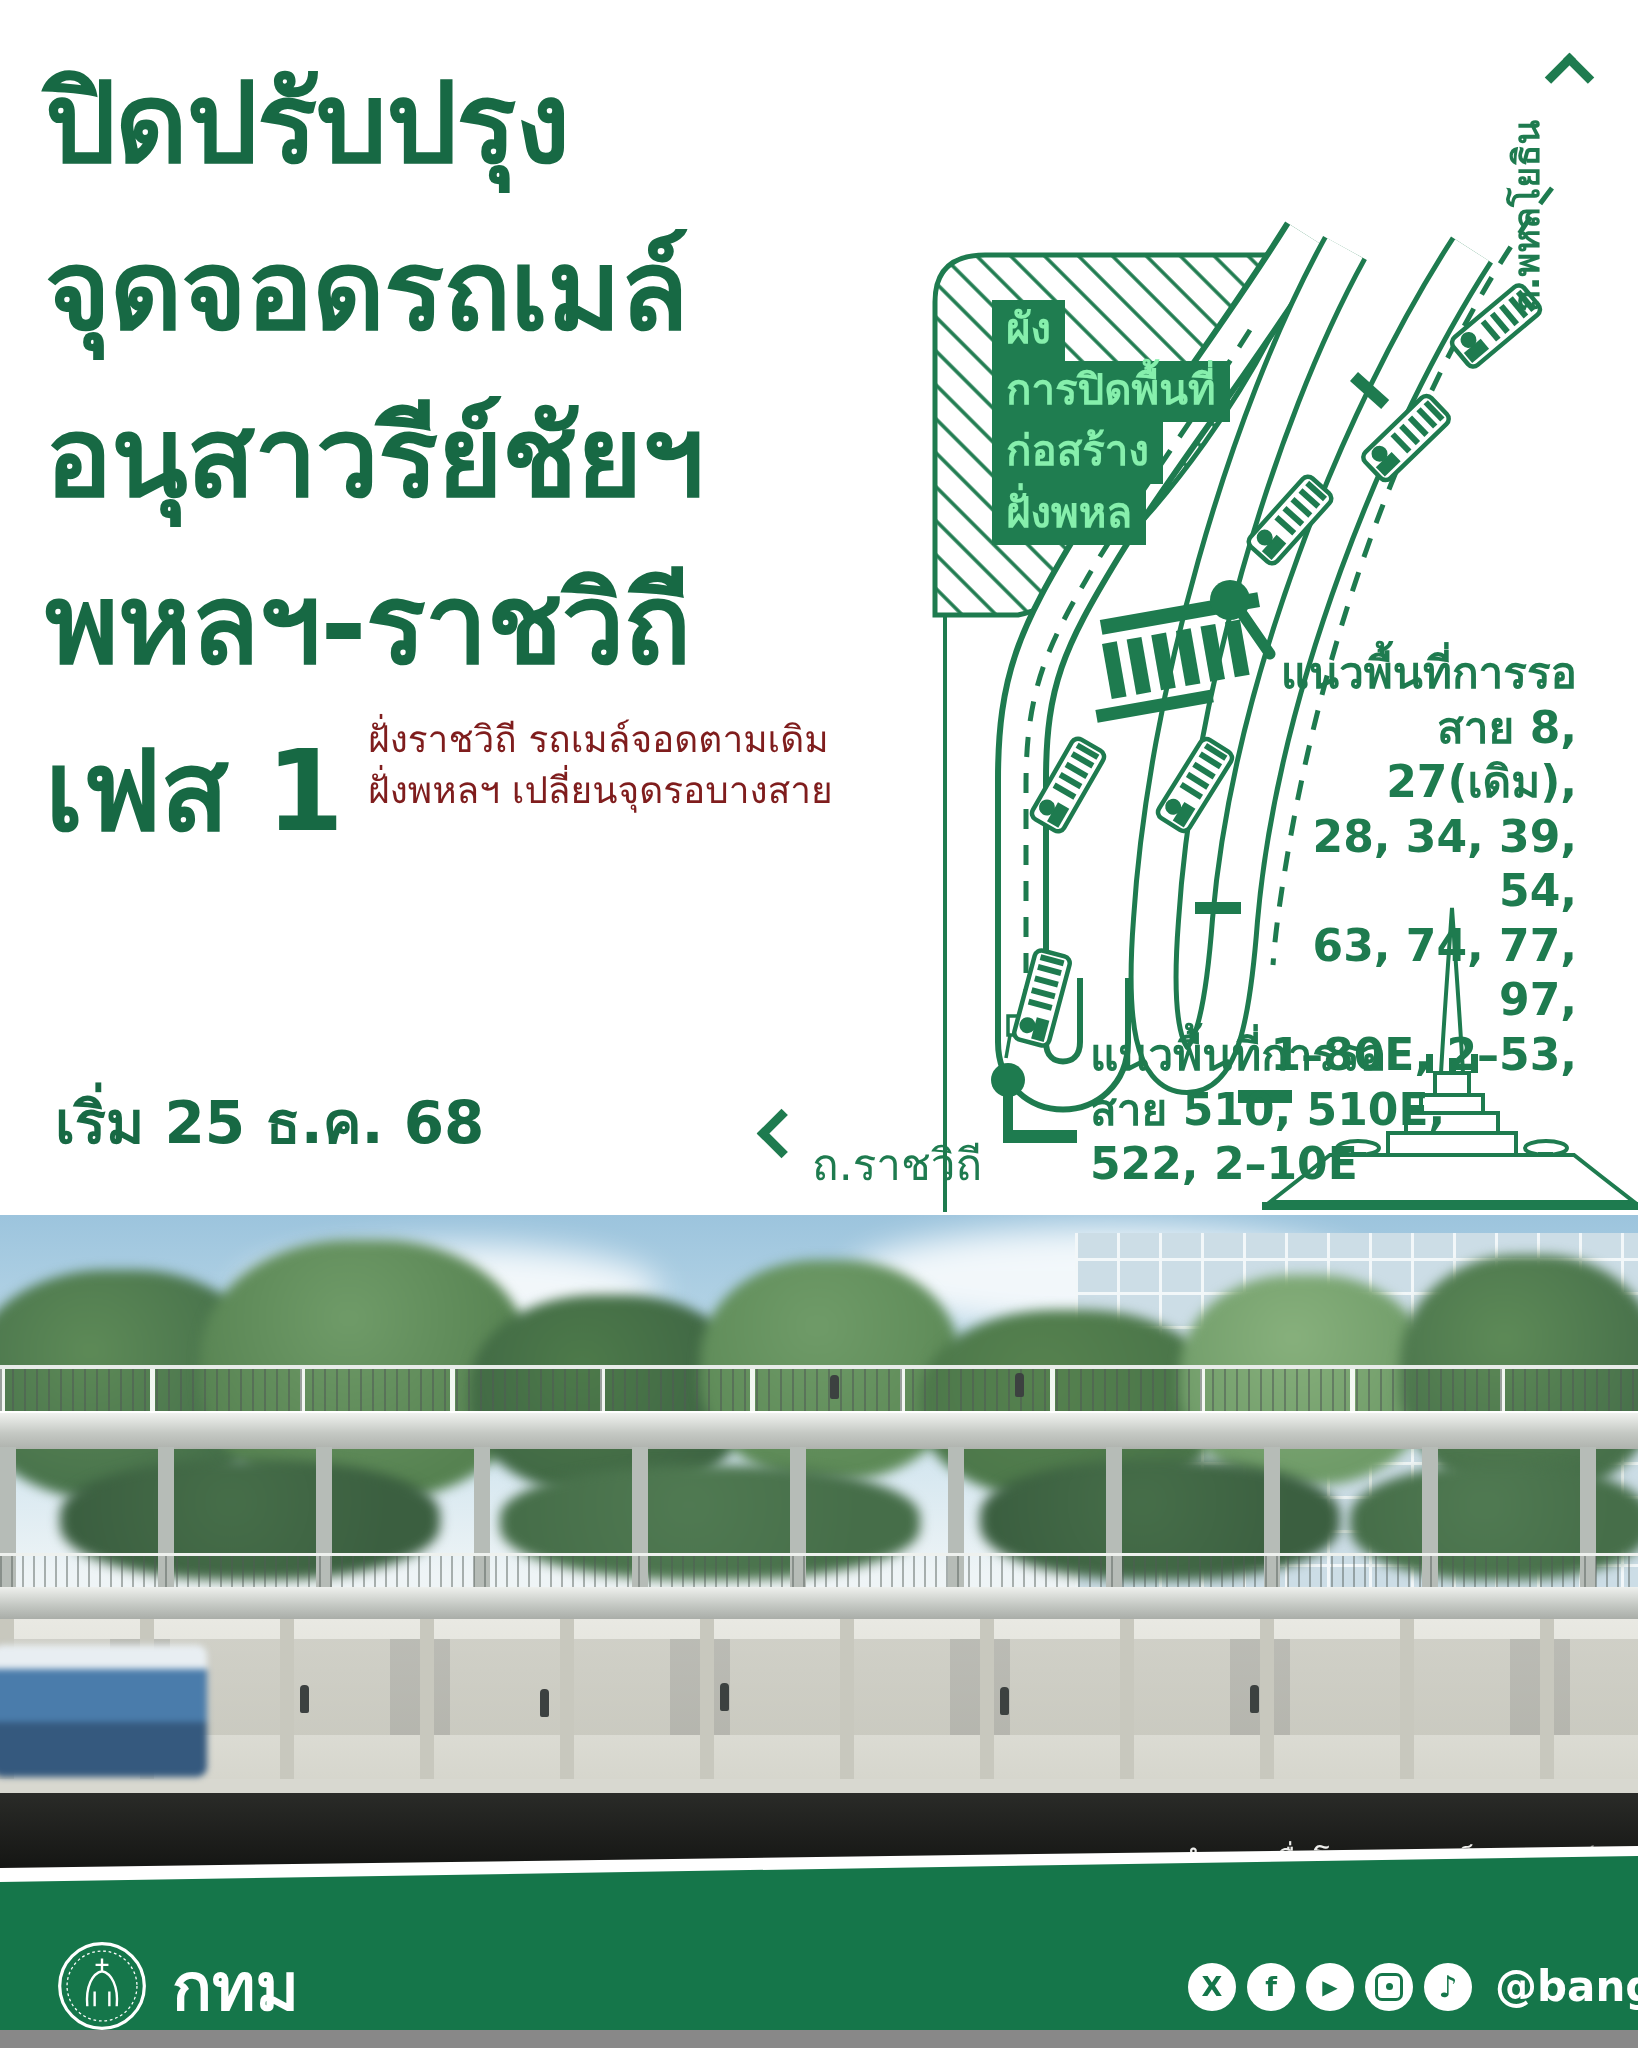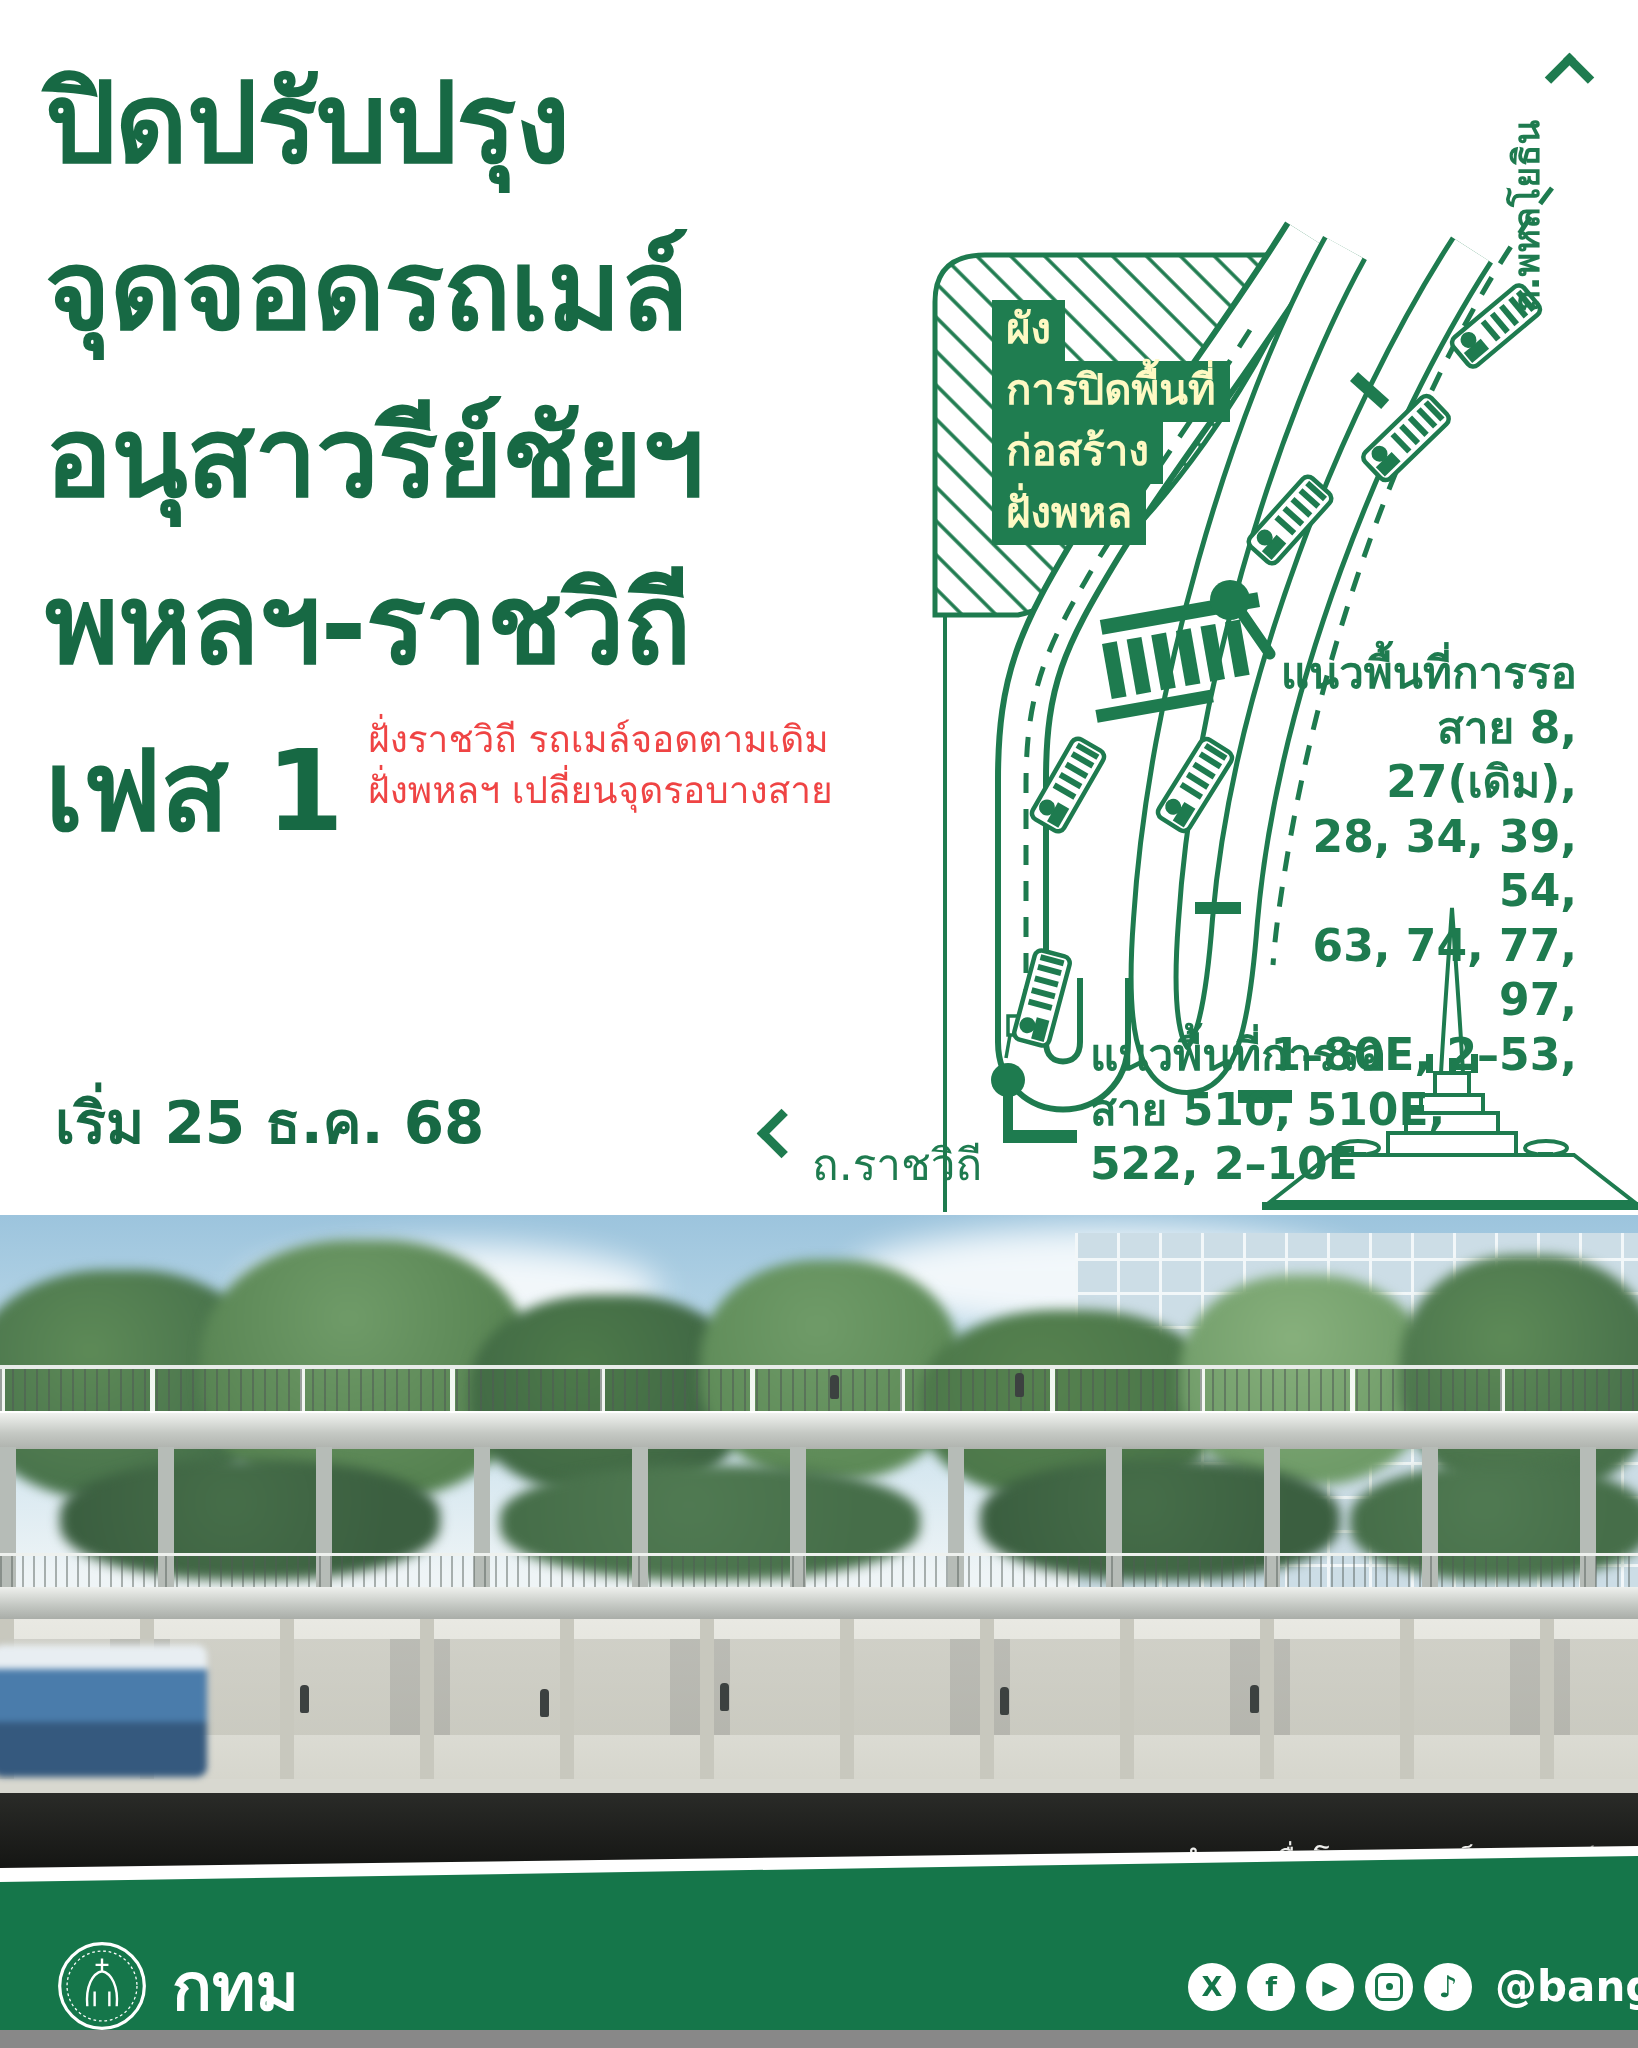--- a/index.html
+++ b/index.html
@@ -2,26 +2,26 @@
 <html><head>
 <meta charset="utf-8">
 <style>
   html,body{margin:0;padding:0;background:#888;}
   .poster{position:relative;width:1638px;height:2030px;background:#ffffff;overflow:hidden;
           font-family:"DejaVu Sans","Liberation Sans",sans-serif;}
   
   .headline{position:absolute;left:45px;top:40px;color:#176944;font-weight:700;
             font-size:112px;line-height:1.49;letter-spacing:-1px;}
   .headline .hl{white-space:nowrap;}
-  .phase-note{position:absolute;left:368px;top:714px;color:#ef4444;font-weight:500;
+  .phase-note{position:absolute;left:368px;top:714px;color:#7f1d1d;font-weight:500;
               font-size:37px;line-height:1.38;}
   .start-date{position:absolute;left:55px;top:1076px;color:#176944;font-weight:700;font-size:58px;}
   
   .closure-box{position:absolute;left:992px;top:300px;z-index:5;}
-  .closure-box span{display:table;background:#1F7D50;color:#fef9c3;font-weight:700;
+  .closure-box span{display:table;background:#1F7D50;color:#86efac;font-weight:700;
                     font-size:42px;line-height:1.22;padding:3px 14px 7px;white-space:nowrap;}
   .road-label{color:#1E7B4F;font-weight:600;}
   .lbl-phahon{position:absolute;left:1498px;top:312px;width:260px;font-size:36px;
               transform:rotate(-90deg);transform-origin:0 0;white-space:nowrap;}
   .chev{position:absolute;width:26px;height:26px;border:0 solid #1E7B4F;}
   .chev-up{left:1552px;top:60px;border-top-width:9px;border-right-width:9px;transform:rotate(-45deg);}
   .chev-left{left:764px;top:1116px;border-left-width:9px;border-bottom-width:9px;transform:rotate(45deg);}
   .lbl-ratchawithi{position:absolute;left:812px;top:1129px;font-size:44px;font-weight:500;}
   .waitlist{position:absolute;color:#1E7B4F;font-weight:600;font-size:44px;line-height:1.24;z-index:5;}
   .wl-phahon{left:1245px;top:646px;width:332px;text-align:right;}

